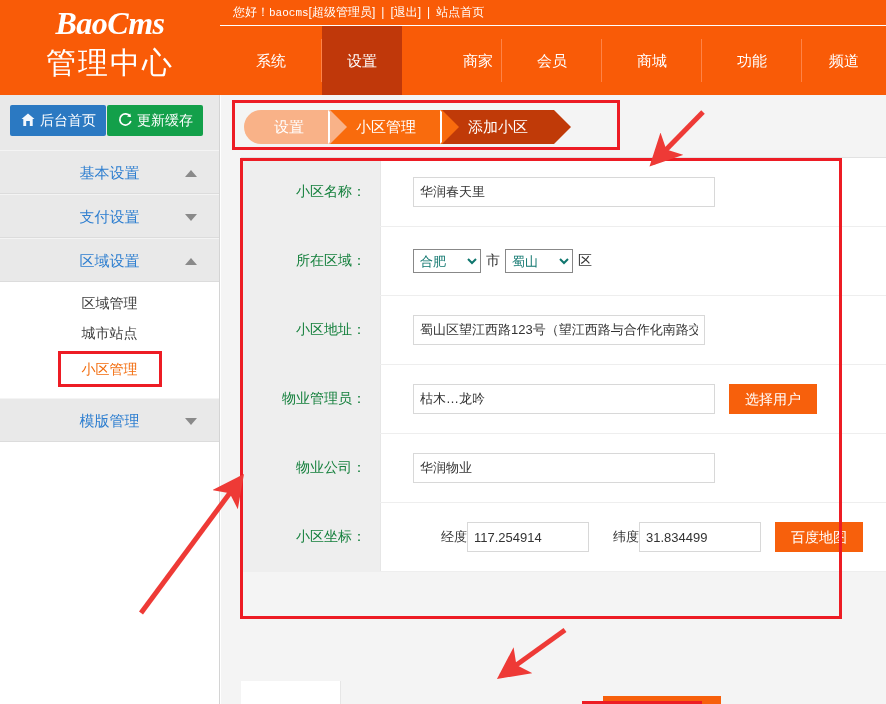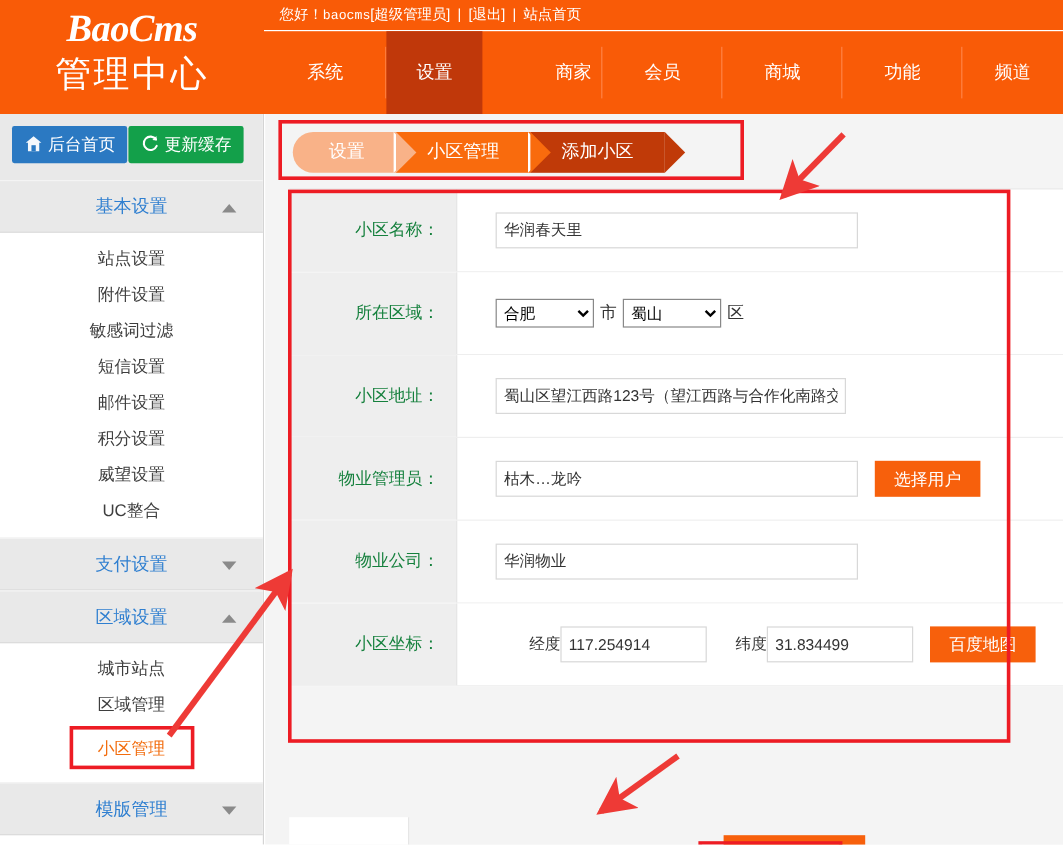--- a/index.html
+++ b/index.html
@@ -127,21 +127,21 @@
   .txtin {
     height:30px; border:1px solid #d8d8d8; background:#ffffff;
     font-size:13px; color:#333; padding:0 6px; outline:none;
     font-family:"Liberation Sans","DejaVu Sans",sans-serif;
   }
   .txtin.wide { width:302px; }
   .txtin.addr { width:292px; }
   .txtin.coord { width:122px; }
   .sel {
     height:24px; border:1px solid #888888; background:#ffffff;
-    font-size:13px; color:#000000; padding:0 2px; width:82px;
+    font-size:13px; color:#0f766e; padding:0 2px; width:68px;
     font-family:Liberation Serif, serif;
   }
   .unit { font-size:14px; color:#333; padding:0 5px; }
   .coord-lbl { font-size:13px; color:#333;margin-left:28px; }
   .obtn {
     height:30px; line-height:30px; background:#f7600c; color:#fff;
     font-size:14px; padding:0 16px; cursor:pointer; border:0; margin-left:14px;
     font-family:"Liberation Sans","DejaVu Sans",sans-serif;
   }
   .hint { display:flex; align-items:center; margin-left:8px; font-size:13px; color:#333; }
@@ -216,43 +216,33 @@
               <path d="M13.4 1.4 L13.6 5.1 L10 4.6 Z" fill="#ffffff"></path>
             </svg>
         </span><span>更新缓存</span>
       </div>
     </div>
 
     <div class="side-group">
       <span class="g-label">基本设置</span>
       <span class="caret up"></span>
     </div>
-    <div class="side-sub">
-      <span class="side-link">站点设置</span>
-      <span class="side-link">附件设置</span>
-      <span class="side-link">敏感词过滤</span>
-      <span class="side-link">短信设置</span>
-      <span class="side-link">邮件设置</span>
-      <span class="side-link">积分设置</span>
-      <span class="side-link">威望设置</span>
-      <span class="side-link">UC整合</span>
-    </div>
 
     <div class="side-group">
       <span class="g-label">支付设置</span>
       <span class="caret down"></span>
     </div>
 
     <div class="side-group">
       <span class="g-label">区域设置</span>
       <span class="caret up"></span>
     </div>
     <div class="side-sub">
+      <span class="side-link">区域管理</span>
       <span class="side-link">城市站点</span>
-      <span class="side-link">区域管理</span>
       <span class="side-link cur boxed">小区管理</span>
     </div>
 
     <div class="side-group">
       <span class="g-label">模版管理</span>
       <span class="caret down"></span>
     </div>
   </div>
 
   <div class="main">

